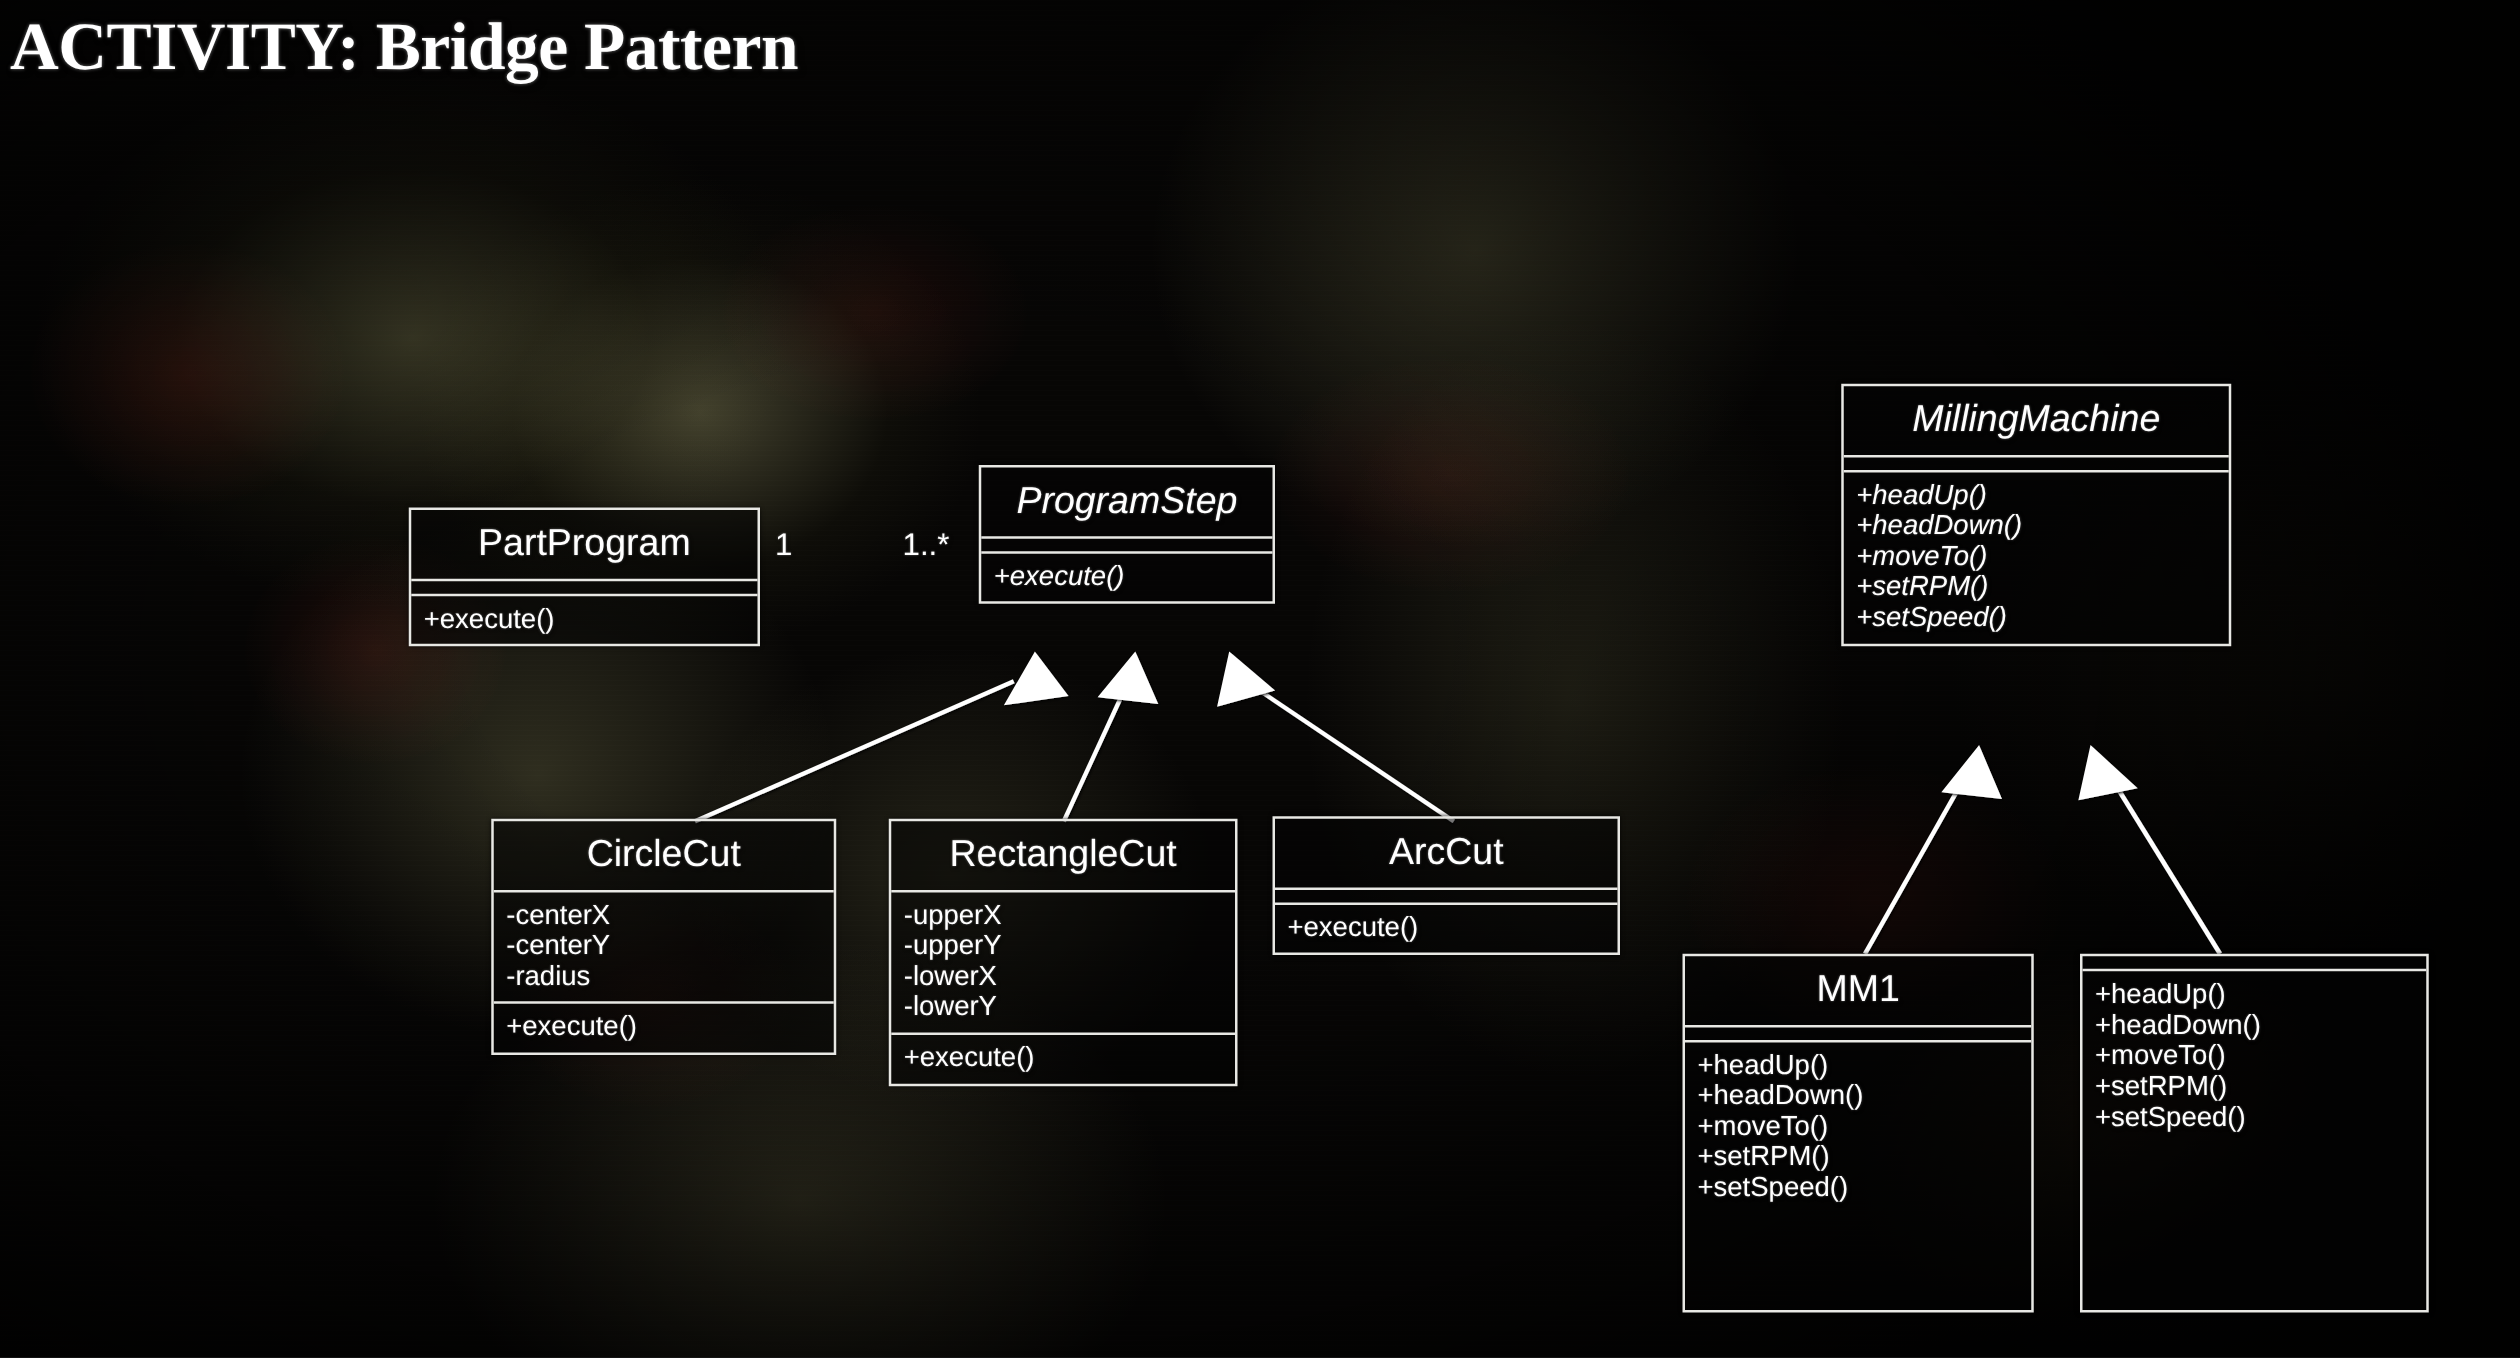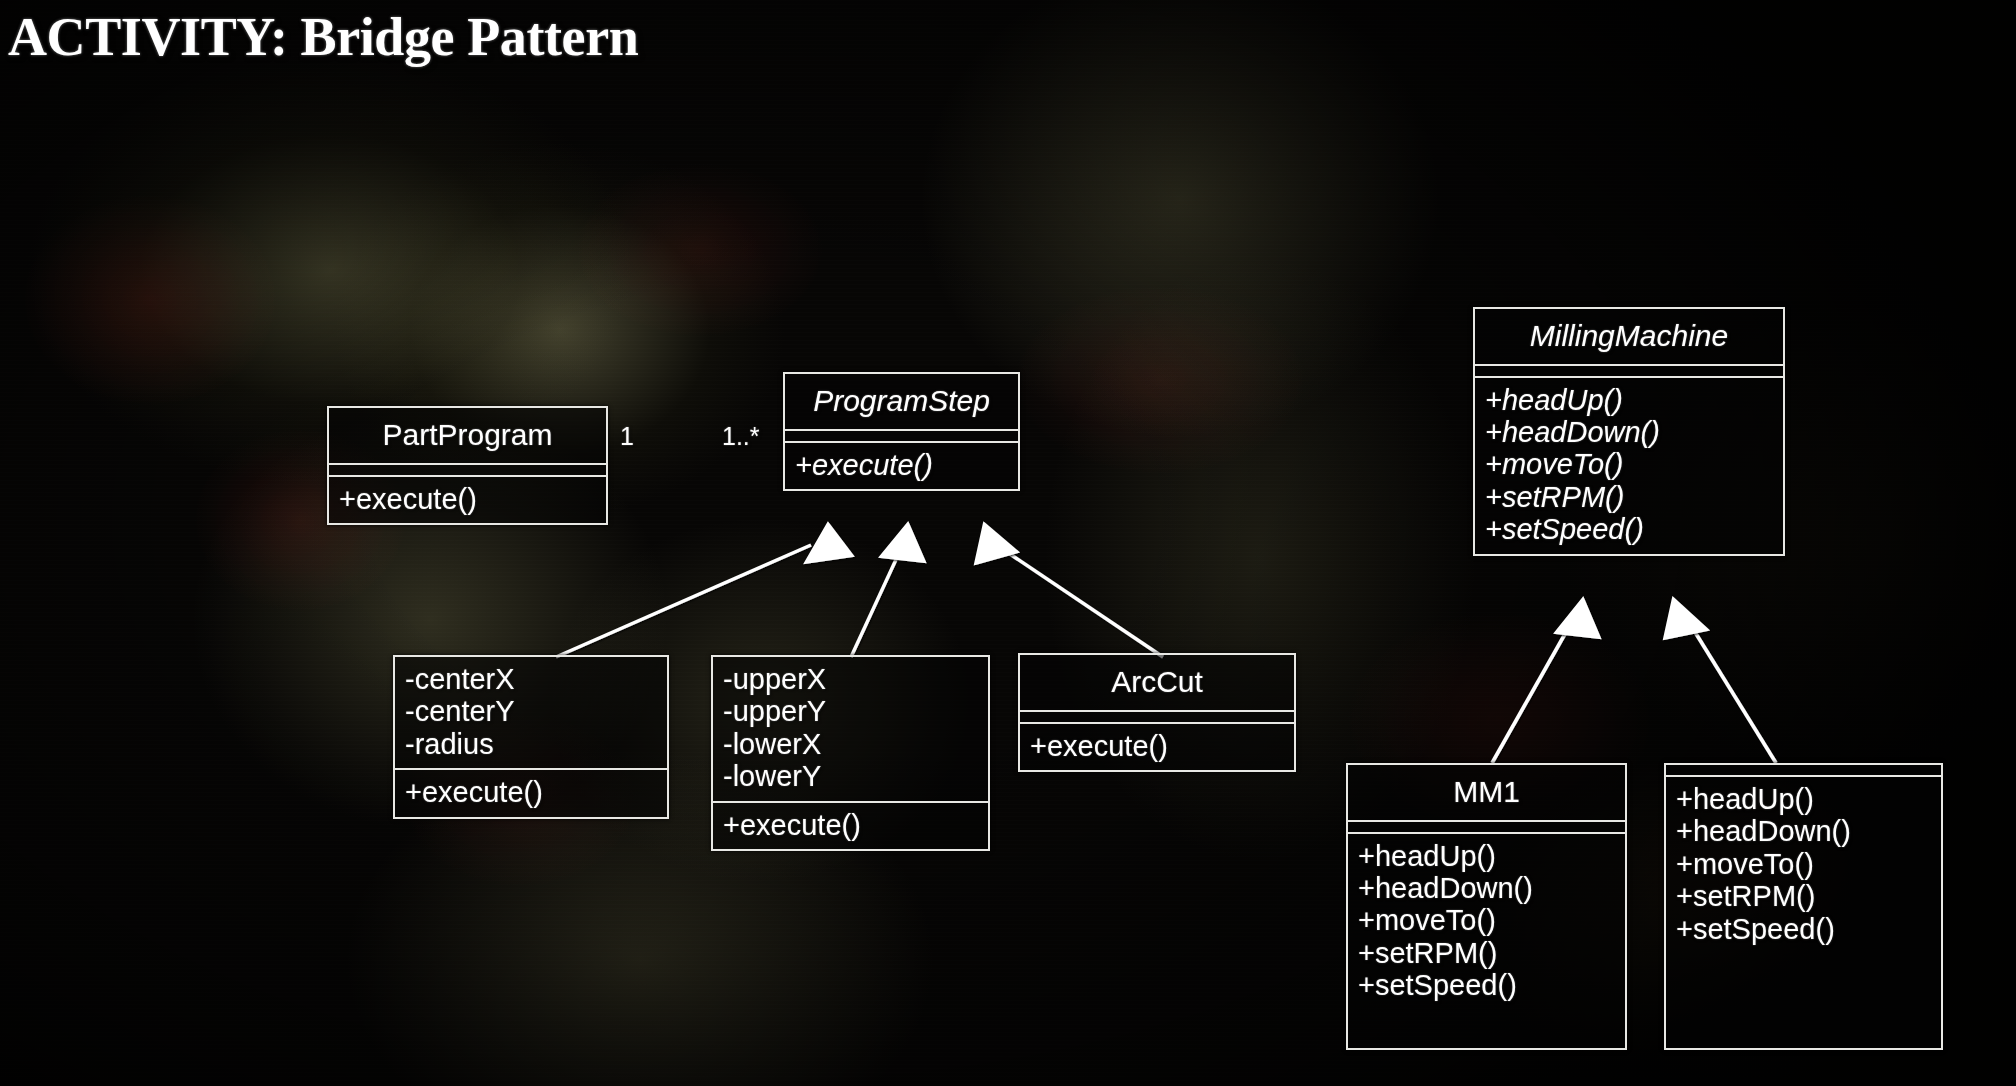--- a/index.html
+++ b/index.html
@@ -91,21 +91,21 @@
     padding: 11px 6px 12px 6px;
     border-bottom: 2px solid #e8e8e4;
     text-shadow: 0 0 2px rgba(255,255,255,0.4), 1px 1px 3px rgba(0,0,0,0.95);
     white-space: nowrap;
     overflow: hidden;
   }
   .uml-name.abstract { font-style: italic; }
 
   .uml-attrs, .uml-ops {
     padding: 6px 10px 8px 10px;
-    font-size: 29px;
+    font-size: 22px;
     line-height: 1.12;
   }
   .uml-attrs { border-bottom: 2px solid #e8e8e4; }
   .uml-attrs.empty, .uml-ops.empty { padding: 0; height: 10px; }
   .uml-ops.italic .uml-member { font-style: italic; }
   .uml-member {
     white-space: nowrap;
     text-shadow: 0 0 2px rgba(255,255,255,0.35), 1px 1px 3px rgba(0,0,0,0.95);
   }
 
@@ -188,31 +188,33 @@
     <div class="uml-ops italic">
       <div class="uml-member">+headUp()</div>
       <div class="uml-member">+headDown()</div>
       <div class="uml-member">+moveTo()</div>
       <div class="uml-member">+setRPM()</div>
       <div class="uml-member">+setSpeed()</div>
     </div>
   </div>
 
   <div class="uml-class" style="left:393px; top:655px; width:276px;">
+    <div class="uml-name">CircleCut</div>
     <div class="uml-attrs">
       <div class="uml-member">-centerX</div>
       <div class="uml-member">-centerY</div>
       <div class="uml-member">-radius</div>
     </div>
     <div class="uml-ops">
       <div class="uml-member">+execute()</div>
     </div>
   </div>
 
   <div class="uml-class" style="left:711px; top:655px; width:279px;">
+    <div class="uml-name">RectangleCut</div>
     <div class="uml-attrs">
       <div class="uml-member">-upperX</div>
       <div class="uml-member">-upperY</div>
       <div class="uml-member">-lowerX</div>
       <div class="uml-member">-lowerY</div>
     </div>
     <div class="uml-ops">
       <div class="uml-member">+execute()</div>
     </div>
   </div>

